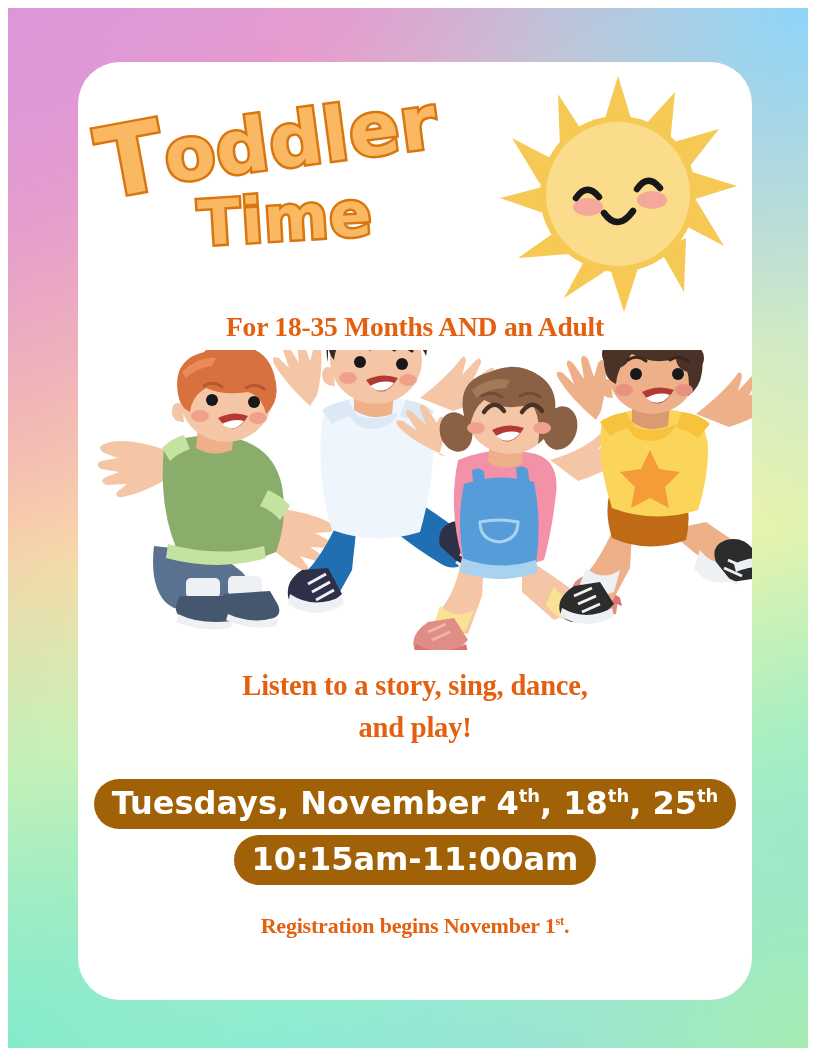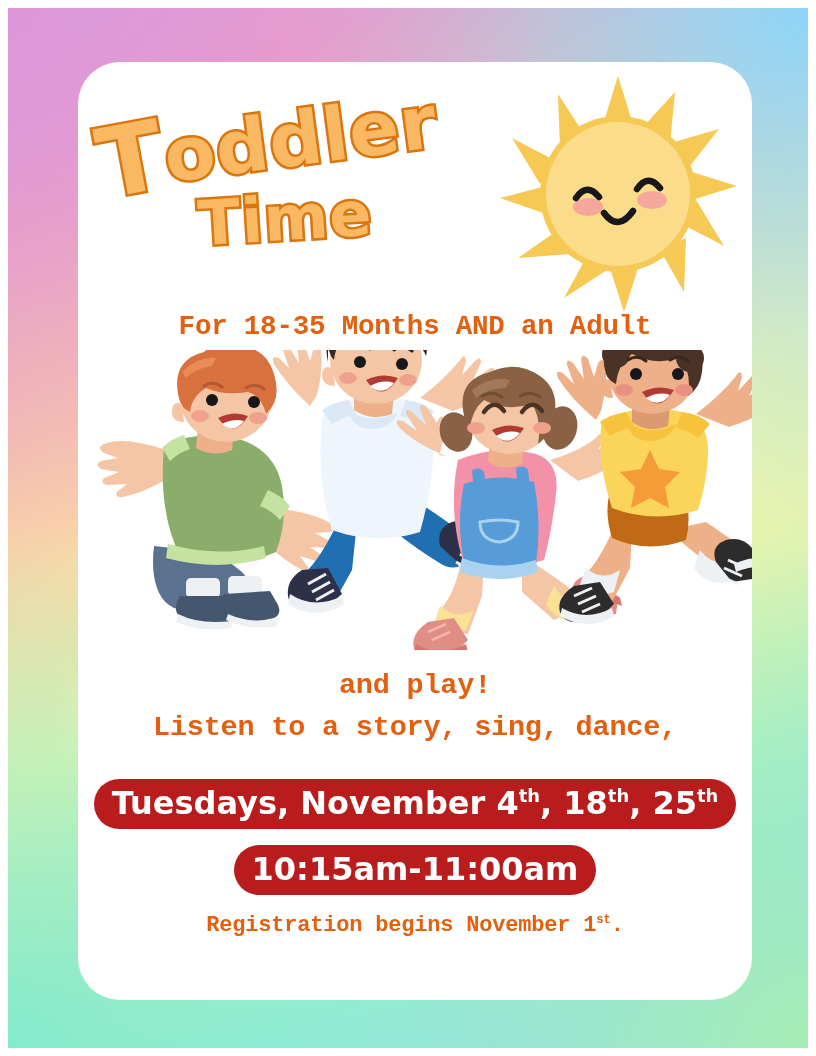--- a/index.html
+++ b/index.html
@@ -108,21 +108,21 @@
     width: 252px;
     height: 248px;
   }
 
   
   .headline {
     position: absolute;
     width: 100%;
     text-align: center;
     color: #e2600f;
-    font-family: Liberation Mono, monospace;
+    font-family: Liberation Serif, serif;
     font-weight: bold;
     letter-spacing: -0.2px;
   }
   #age-line {
     top: 249px;
     font-size: 27.5px;
   }
   #activity-line {
     top: 603px;
     font-size: 28.5px;
@@ -153,34 +153,34 @@
     left: 0;
     top: 715px;
     width: 674px;
     text-align: center;
     font-family: "DejaVu Sans", sans-serif;
     font-weight: bold;
     font-size: 32px;
     line-height: 1.68;
   }
   #banner .hl {
-    background: #b91c1c;
+    background: #a16207;
     color: #ffffff;
     border-radius: 26px;
     padding: 5px 18px 7px 18px;
     box-decoration-break: clone;
     -webkit-box-decoration-break: clone;
     white-space: nowrap;
   }
   #banner .hl sup {
     font-size: 0.56em;
     vertical-align: super;
     line-height: 0;
   }
-  #banner-row2 { margin-top: 12px; }
+  #banner-row2 { margin-top: 2px; }
 </style>
 </head>
 <body>
 
 <div id="poster">
 
   <div id="gradient-frame"></div>
 
   <div id="card">
 
@@ -398,22 +398,22 @@
           <ellipse cx="84" cy="44" rx="9" ry="6" fill="#e89180"></ellipse>
           <ellipse cx="144" cy="44" rx="9" ry="6" fill="#e89180"></ellipse>
           <path d="M102 46 q16 24 32 -2 q-16 -6 -32 2 Z" fill="#b23a33"></path>
           <path d="M106 52 q13 11 24 -3 q-11 -4 -24 3 Z" fill="#ffffff"></path>
         </g>
 
       </svg>
     </div>
 
     <div class="headline" id="activity-line">
+      <div>Listen to a story, sing, dance,</div>
       <div>and play!</div>
-      <div>Listen to a story, sing, dance,</div>
     </div>
 
     <div id="banner">
       <div id="banner-row1"><span class="hl"><span>Tuesdays, November 4</span><sup>th</sup><span>, 18</span><sup>th</sup><span>, 25</span><sup>th</sup></span></div>
       <div id="banner-row2"><span class="hl">10:15am-11:00am</span></div>
     </div>
 
     <div class="headline" id="registration-line"><span>Registration begins November 1</span><sup>st</sup><span>.</span></div>
 
   </div>

